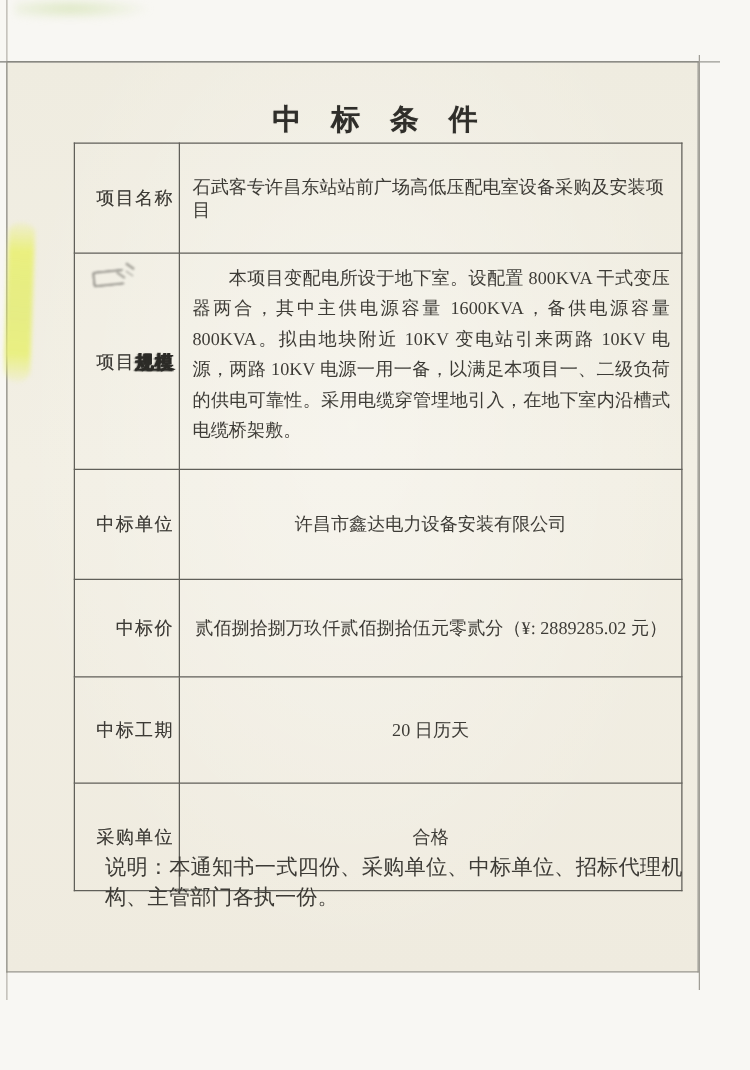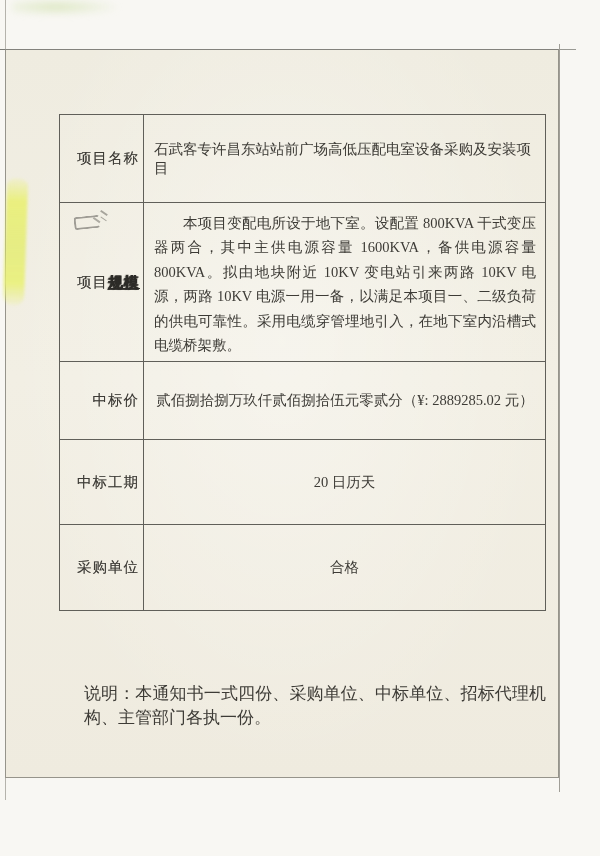--- a/index.html
+++ b/index.html
@@ -77,21 +77,21 @@
     border:1px solid #605f59;
     vertical-align:middle;
     font-size:14.5px;
     color:#3d3b36;
   }
   table.bid col.c-label { width:84px; }
   td.label { text-align:right; padding:0 4px; letter-spacing:1px; color:#36342f;
              text-shadow:0 0 .5px rgba(54,52,47,.5); }
   td.value { text-align:center; padding:2px 8px; }
   td.value.left { text-align:left; }
-  td.value.para { vertical-align:top; padding:8px 9px 4px 10px; }
+  td.value.para { vertical-align:top; padding:8px 9px 18px 10px; }
   td.value.para p { text-indent:2em; text-align:justify; line-height:24.4px; font-size:14.5px; }
 
   .smudged { font-weight:bold; color:#2c2b27;
              text-shadow:1px 0 0 #2c2b27, 0 1px 0 rgba(44,43,39,.8), -1px 1px 1px rgba(44,43,39,.5);text-decoration:underline; }
 
   .note {
     position:absolute; left:78px; top:632px; width:462px;
     font-size:17px; line-height:24px; text-align:justify; color:#3d3b36;
   }
 </style>
@@ -101,36 +101,41 @@
 <div class="scan">
   <div class="edge-h"></div>
   <div class="edge-v-left"></div>
   <div class="edge-v-right"></div>
   <div class="green-smudge"></div>
 
   <div class="page">
     <div class="highlighter"></div>
     <div class="ink-smudge"></div>
 
+    <div class="title">中标条件</div>
 
     <table class="bid">
       <colgroup>
           <col class="c-label">
           <col>
         </colgroup>
       <tbody>
           <tr style="height:88px;">
         <td class="label">项目名称</td>
         <td class="value left" style="padding-left:10px;">石武客专许昌东站站前广场高低压配电室设备采购及安装项目</td>
       </tr>
       <tr style="height:122px;">
         <td class="label"><span>项目</span><span class="smudged">规模</span></td>
         <td class="value para">
           <p>本项目变配电所设于地下室。设配置 800KVA 干式变压器两合，其中主供电源容量 1600KVA，备供电源容量 800KVA。拟由地块附近 10KV 变电站引来两路 10KV 电源，两路 10KV 电源一用一备，以满足本项目一、二级负荷的供电可靠性。采用电缆穿管埋地引入，在地下室内沿槽式电缆桥架敷。</p>
         </td>
+      </tr>
+      <tr style="height:88px;">
+        <td class="label">中标单位</td>
+        <td class="value">许昌市鑫达电力设备安装有限公司</td>
       </tr>
       <tr style="height:78px;">
         <td class="label">中标价</td>
         <td class="value left" style="padding-left:9px;text-align:center;">贰佰捌拾捌万玖仟贰佰捌拾伍元零贰分（¥: 2889285.02 元）</td>
       </tr>
       <tr style="height:85px;">
         <td class="label">中标工期</td>
         <td class="value">20 日历天</td>
       </tr>
       <tr style="height:86px;">

